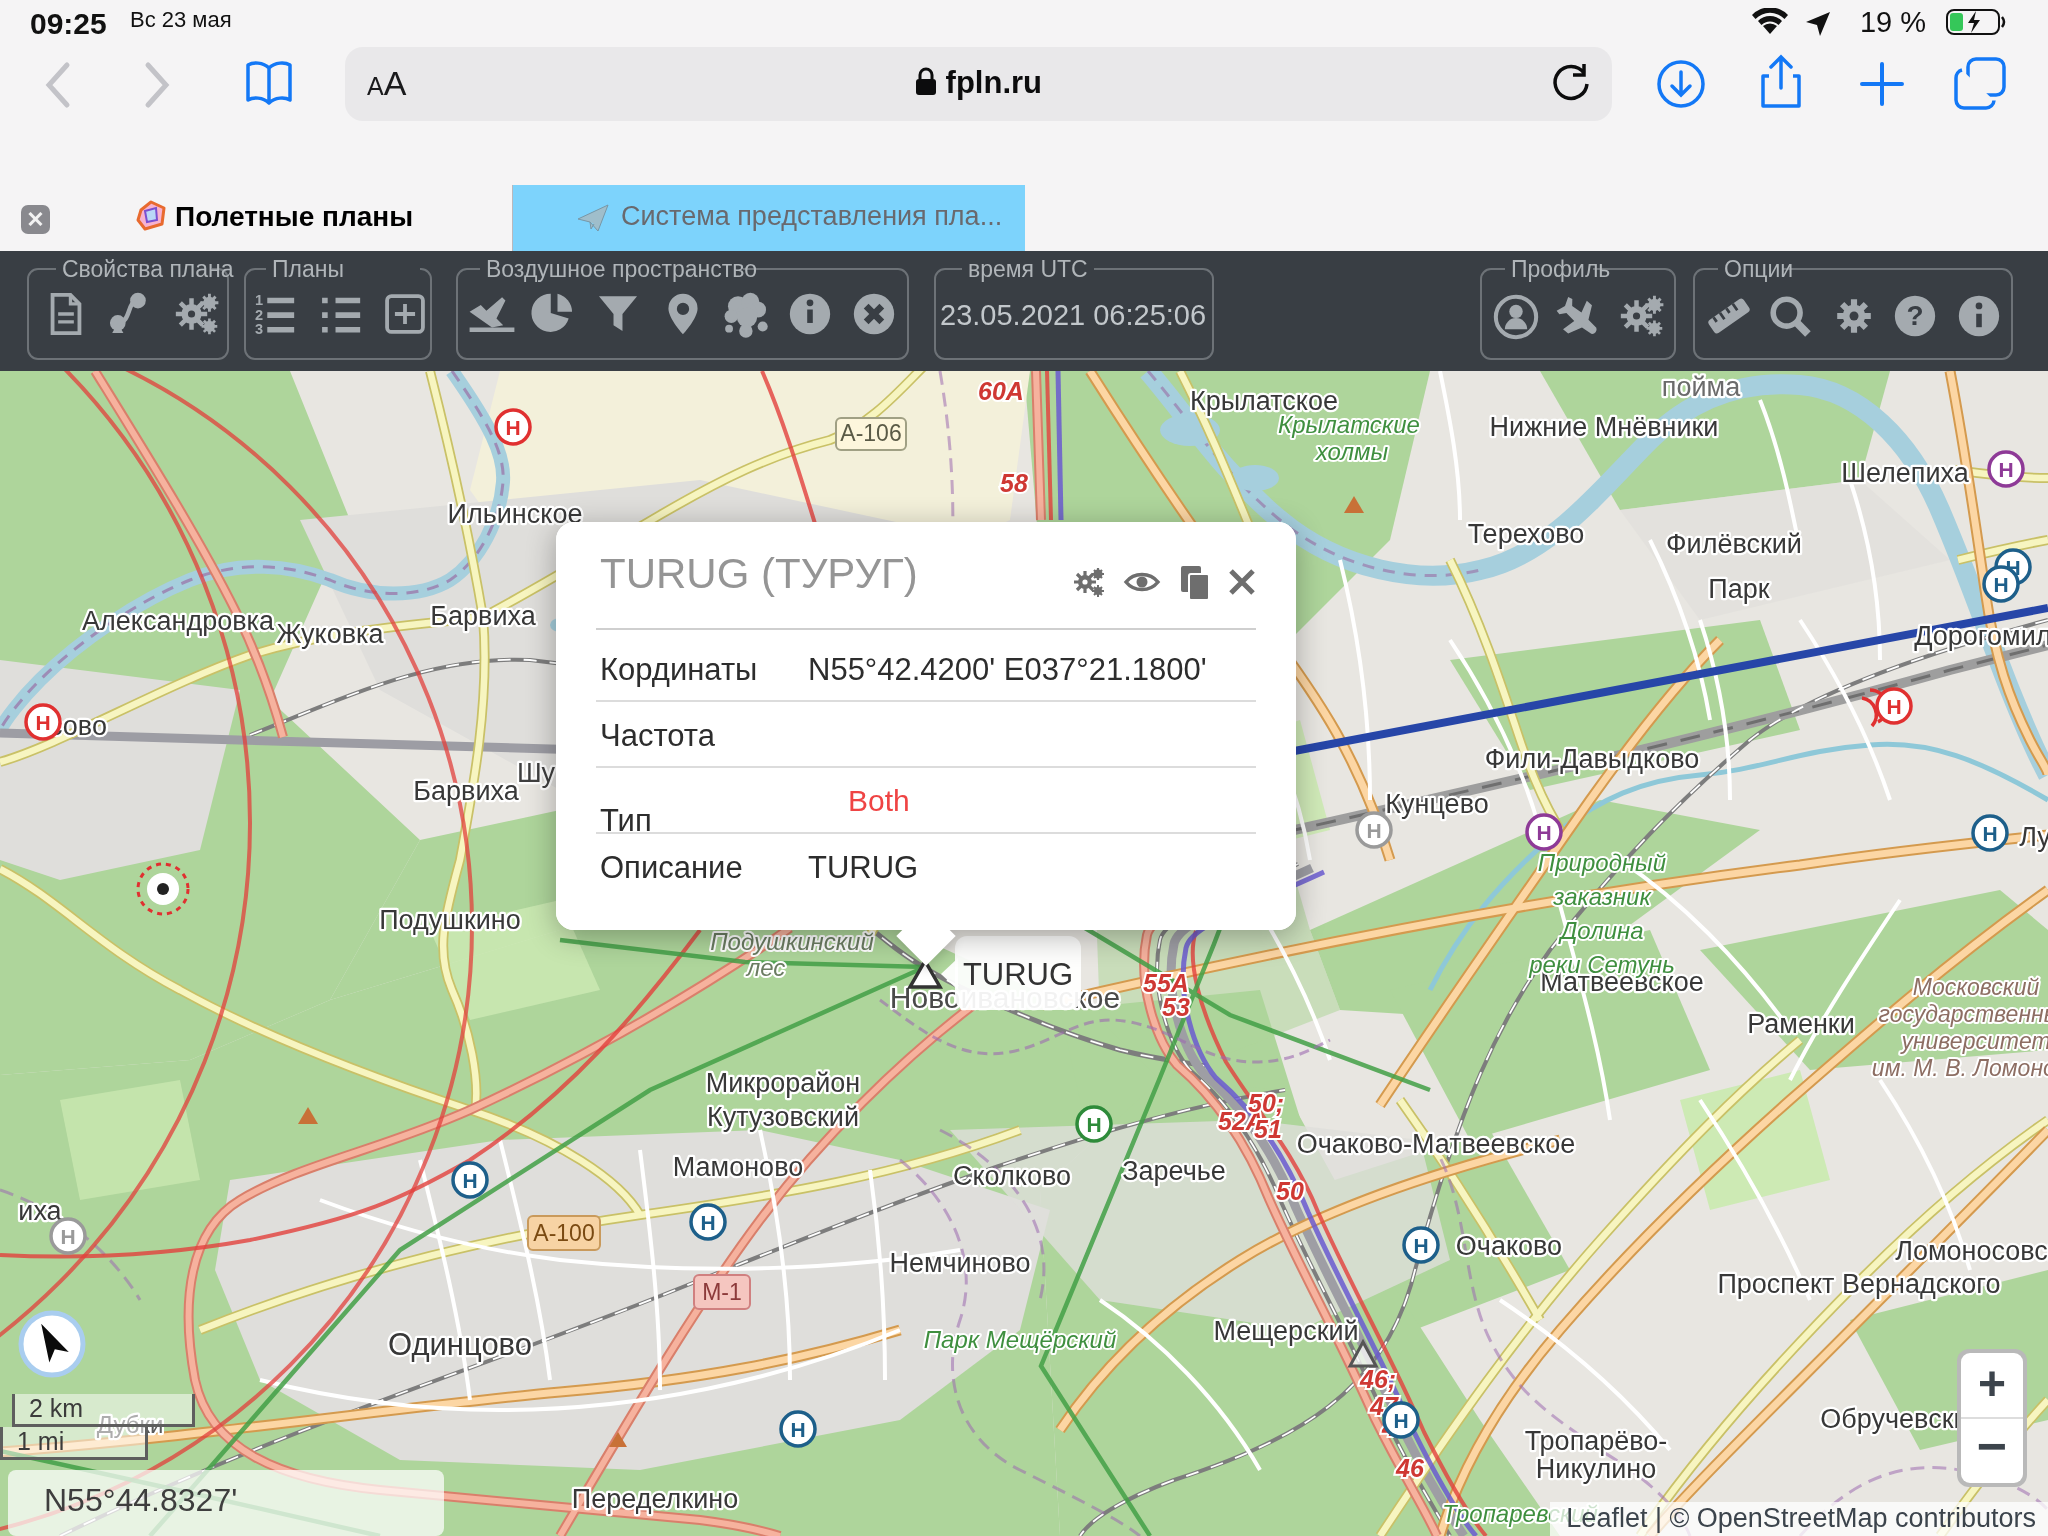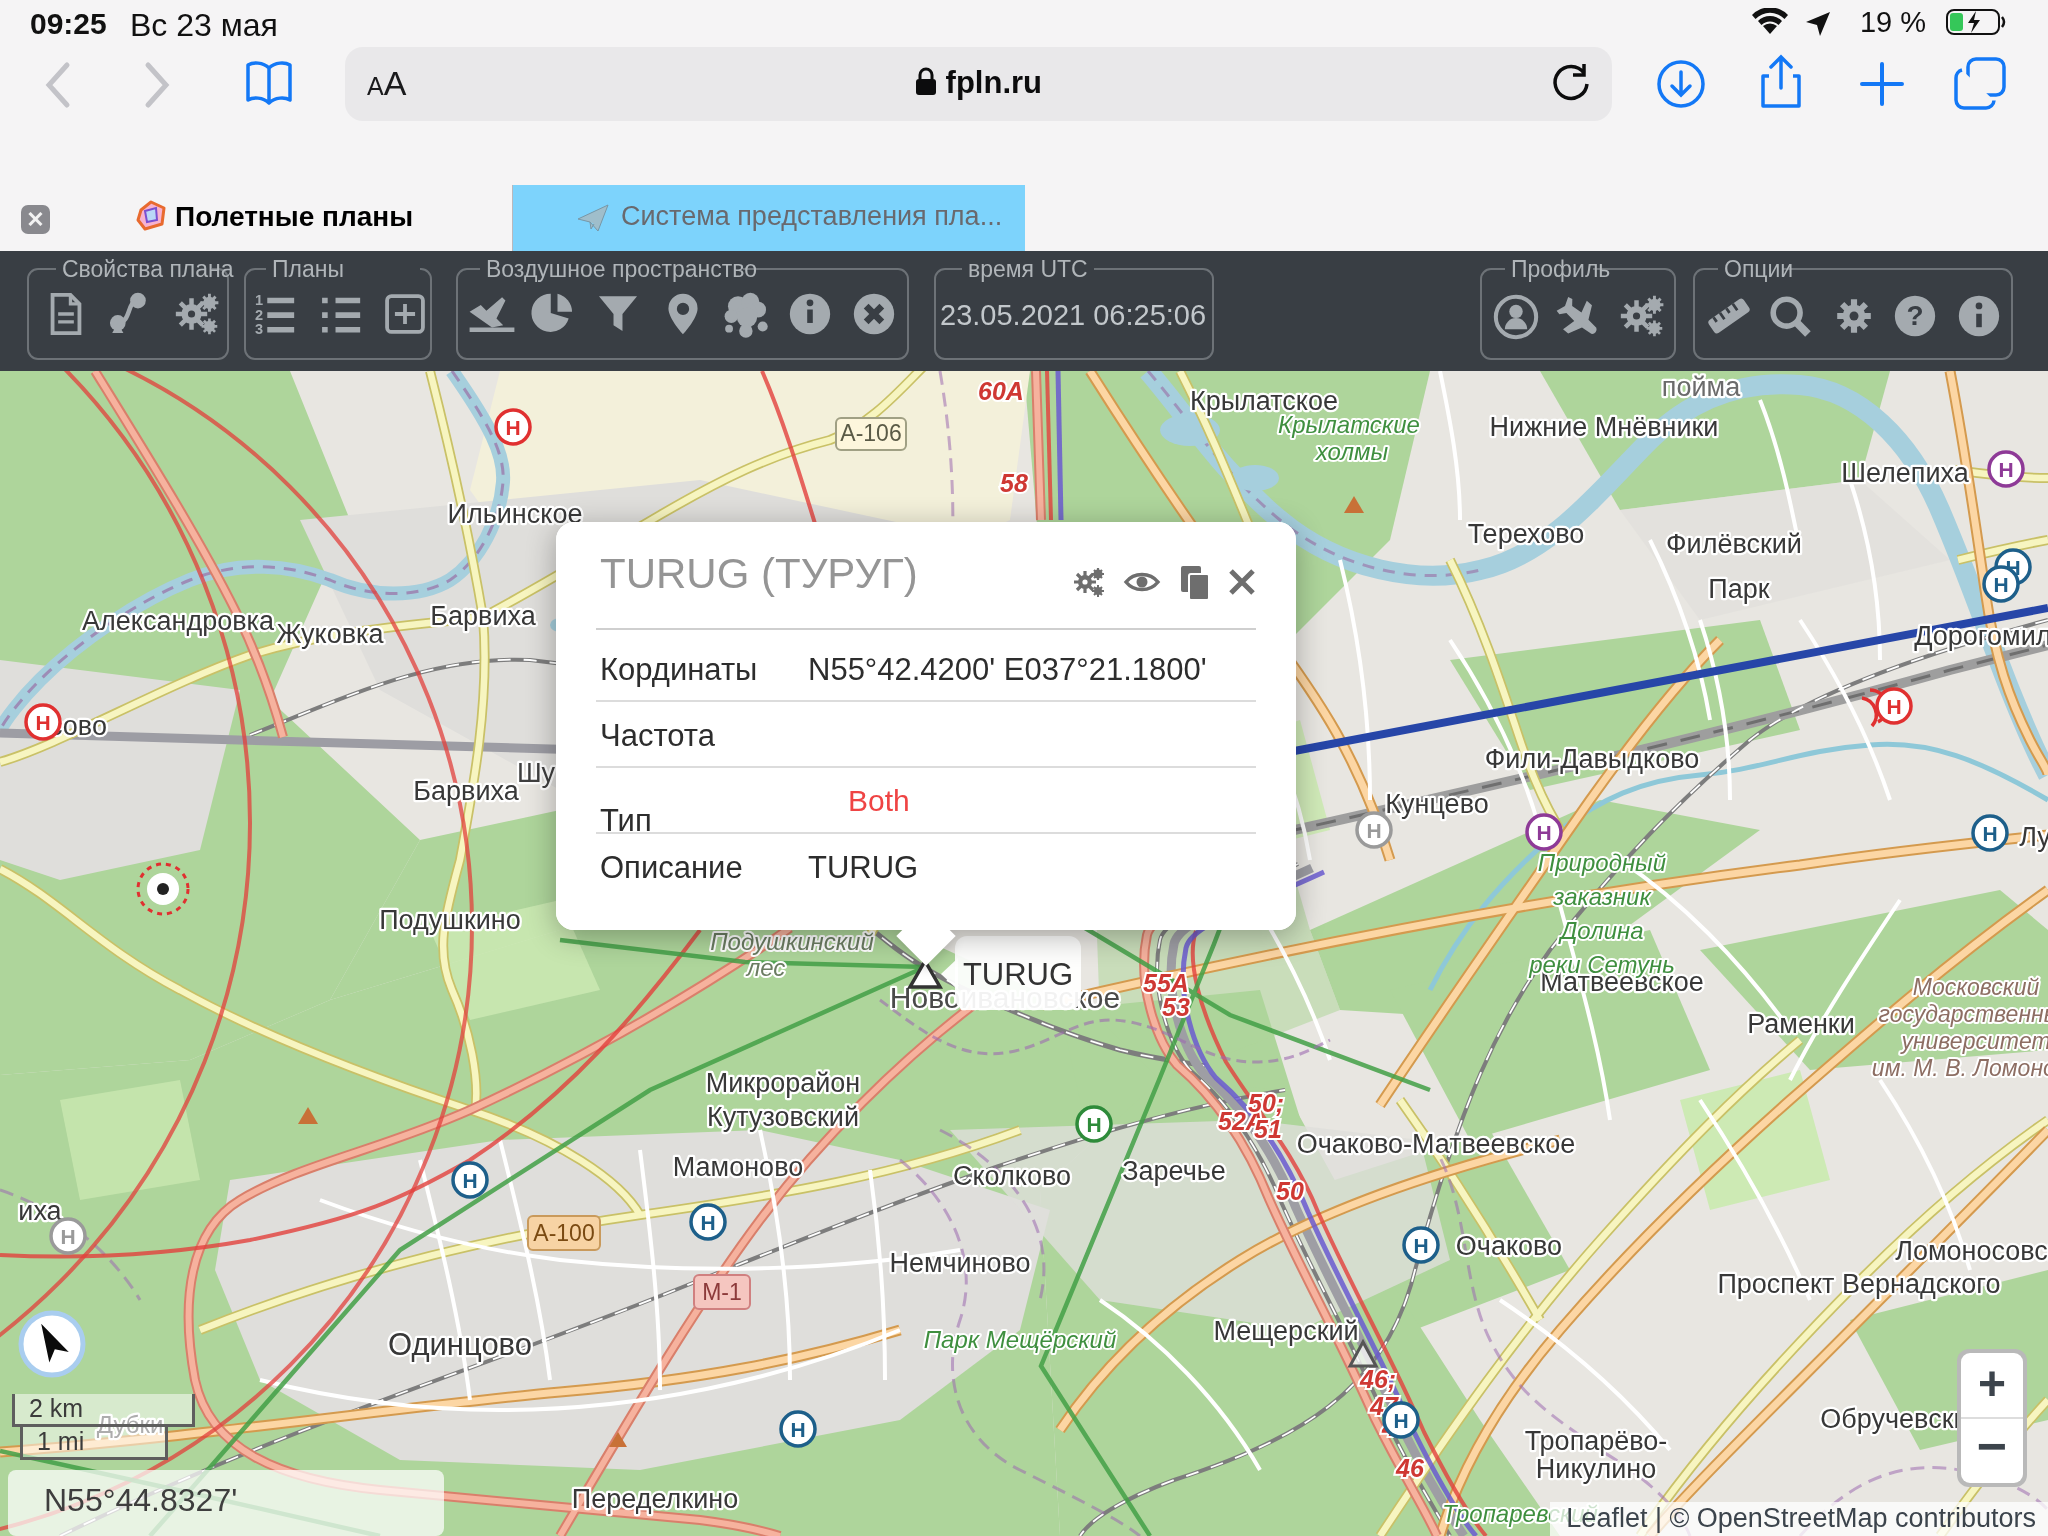--- a/index.html
+++ b/index.html
@@ -1,20 +1,20 @@
 <!DOCTYPE html>
 <html><head>
 <meta charset="utf-8">
 <style>
   html,body{margin:0;padding:0;width:2048px;height:1536px;overflow:hidden;background:#fff;font-family:"Liberation Sans",sans-serif;}
   .abs{position:absolute;}
   #chrome{position:absolute;top:0;left:0;width:2048px;height:251px;background:#f5f4f5;}
   #status{position:absolute;top:0;left:0;width:2048px;height:42px;}
   #status .time{position:absolute;left:30px;top:7px;font-size:30px;font-weight:600;color:#111;text-align:right;}
-  #status .date{position:absolute;left:130px;top:7px;font-size:32px;color:#111;}
+  #status .date{position:absolute;left:130px;top:7px;font-size:22px;color:#111;}
   #status .batt{position:absolute;right:28px;top:6px;font-size:29px;color:#111;}
   #navbar{position:absolute;top:42px;left:0;width:2048px;height:85px;}
   #addr{position:absolute;left:345px;top:5px;width:1267px;height:74px;background:#e9e8ea;border-radius:18px;}
   #addr .aa{position:absolute;left:22px;top:17px;font-size:34px;color:#1a1a1c;}
   #addr .aa span{font-size:25px;}
   #addr .url{position:absolute;left:0;right:0;top:18px;text-align:center;font-size:31px;color:#0c0c0d;}
   #bookmarks{position:absolute;top:127px;left:0;width:2048px;height:58px;}
   .bm{position:absolute;top:14px;font-size:27px;color:#1c1c1e;}
   #tabbar{position:absolute;top:185px;left:0;width:2048px;height:66px;}
   .tab{position:absolute;top:0;height:66px;width:512px;background:#7dd3fc;border-left:1px solid #b9b8bc;overflow:hidden;text-align:center;}
@@ -660,21 +660,21 @@
  <div style="position:absolute;left:44px;top:328px;font-size:31px;color:#2d2d2d;">Описание</div>
  <div style="position:absolute;left:252px;top:328px;font-size:31px;color:#2d2d2d;">TURUG</div>
 </div>
 
 <svg style="position:absolute;left:17px;top:1309px" width="70" height="70" viewBox="0 0 70 70">
  <circle cx="35" cy="35" r="31" fill="#fff" stroke="#a9cdef" stroke-width="5"></circle>
  <path d="M35 12 L24 50 L35 41 L46 50 Z" fill="#0b0b0b" transform="rotate(-28 35 35)"></path>
 </svg>
 
 <div style="position:absolute;left:12px;top:1394px;width:183px;height:33px;background:rgba(255,255,255,0.5);border:3px solid #5e5e5e;border-top:none;box-sizing:border-box;font-size:25px;color:#3b3b3b;padding-left:14px;line-height:28px;">2 km</div>
-<div style="position:absolute;left:20px;top:1427px;width:148px;height:33px;background:rgba(255,255,255,0.5);border:3px solid #5e5e5e;border-top:none;box-sizing:border-box;font-size:25px;color:#3b3b3b;padding-left:14px;line-height:28px;">1 mi</div>
+<div style="position:absolute;left:0;top:1427px;width:148px;height:33px;background:rgba(255,255,255,0.5);border:3px solid #5e5e5e;border-top:none;box-sizing:border-box;font-size:25px;color:#3b3b3b;padding-left:14px;line-height:28px;">1 mi</div>
 
 <div style="position:absolute;left:8px;top:1470px;width:436px;height:66px;background:rgba(255,255,255,0.72);border-radius:8px;font-size:32px;color:#3e3e3e;line-height:60px;padding-left:36px;box-sizing:border-box;">N55°44.8327' E037°25.5162'</div>
 
 <div style="position:absolute;left:1957px;top:1349px;width:70px;height:138px;background:#b9b9b9;border-radius:12px;"></div>
 <div style="position:absolute;left:1961px;top:1353px;width:62px;height:130px;background:#fff;border-radius:9px;">
  <div style="position:absolute;left:0;top:0;width:100%;height:64px;font-size:48px;font-weight:700;color:#3c444c;text-align:center;line-height:62px;border-bottom:2px solid #ddd;">+</div>
  <div style="position:absolute;left:0;top:66px;width:100%;height:62px;font-size:52px;font-weight:700;color:#3c444c;text-align:center;line-height:54px;">−</div>
 </div>
 
 <div style="position:absolute;right:0;top:1502px;height:34px;background:rgba(255,255,255,0.75);font-size:27px;color:#3c444c;line-height:33px;padding:0 12px 0 16px;">Leaflet | © OpenStreetMap contributors</div>

